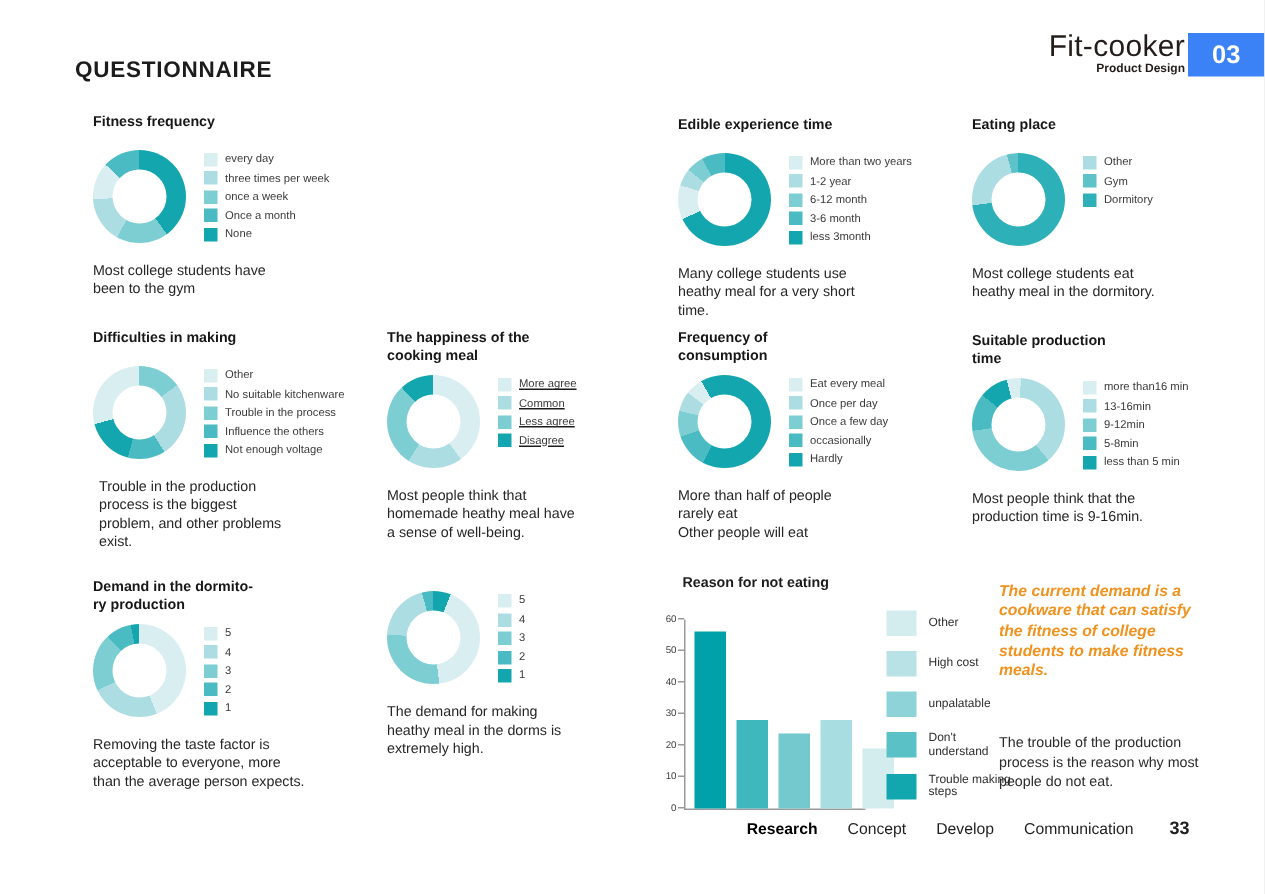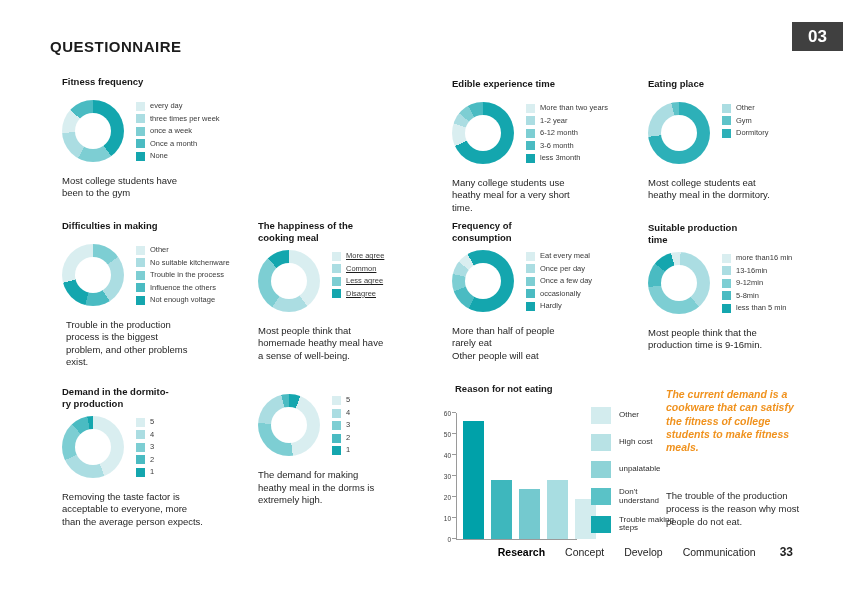--- a/index.html
+++ b/index.html
@@ -4,21 +4,21 @@
 <style>
   html,body{margin:0;padding:0;background:#e8e8e8;}
   #page{position:relative;width:843px;height:596px;background:#ffffff;overflow:hidden;
         font-family:"Liberation Sans","DejaVu Sans",sans-serif;color:#1c1c1c;}
   .abs{position:absolute;}
   
   #q-title{left:50px;top:38px;font-size:15px;font-weight:bold;letter-spacing:.5px;}
   #brand{right:53px;top:20px;text-align:right;}
   #brand .name{font-size:20px;color:#241c1a;letter-spacing:.2px;}
   #brand .sub{font-size:8px;font-weight:bold;color:#241c1a;margin-top:-2px;}
-  #badge{right:0;top:22px;width:51px;height:29px;background:#404040;color:#fff;
+  #badge{right:0;top:22px;width:51px;height:29px;background:#3b82f6;color:#fff;
          display:flex;align-items:center;justify-content:center;font-size:17px;font-weight:bold;}
   
   .cell{width:188px;}
   .cell-title{font-weight:bold;font-size:9.5px;line-height:1.25;white-space:pre-line;color:#171717;}
   .donut-row{display:flex;margin-top:12px;}
   .donut{width:62px;height:62px;border-radius:50%;position:relative;flex:none;}
   .hole{position:absolute;left:13px;top:13px;width:36px;height:36px;border-radius:50%;background:#fff;}
   .legend{margin-left:12px;margin-top:2px;display:flex;flex-direction:column;gap:3.5px;
           font-size:7.5px;color:#3a3a3a;}
   .lg-item{display:flex;align-items:center;line-height:1.1;}
@@ -45,20 +45,24 @@
   #footer .research{font-weight:bold;color:#000;}
   #footer .page-num{font-size:12px;font-weight:bold;margin-left:4px;}
 </style>
 </head>
 <body>
 
 <div id="page">
 
   <div class="abs" id="q-title">QUESTIONNAIRE</div>
 
+  <div class="abs" id="brand">
+    <div class="name">Fit-cooker</div>
+    <div class="sub">Product Design</div>
+  </div>
   <div class="abs" id="badge">03</div>
 
   <div class="abs cell" style="left:62px;top:76px;">
     <div class="cell-title">Fitness frequency</div>
     <div class="donut-row">
       <div class="donut" style="background: conic-gradient(rgb(20, 166, 174) 0deg, rgb(20, 166, 174) 144deg, rgb(125, 206, 211) 144deg, rgb(125, 206, 211) 208.8deg, rgb(171, 221, 226) 208.8deg, rgb(171, 221, 226) 266.4deg, rgb(217, 238, 240) 266.4deg, rgb(217, 238, 240) 313.2deg, rgb(74, 187, 194) 313.2deg, rgb(74, 187, 194) 360deg);">
           <div class="hole"></div>
         </div>
       <div class="legend">
           <div class="lg-item">

